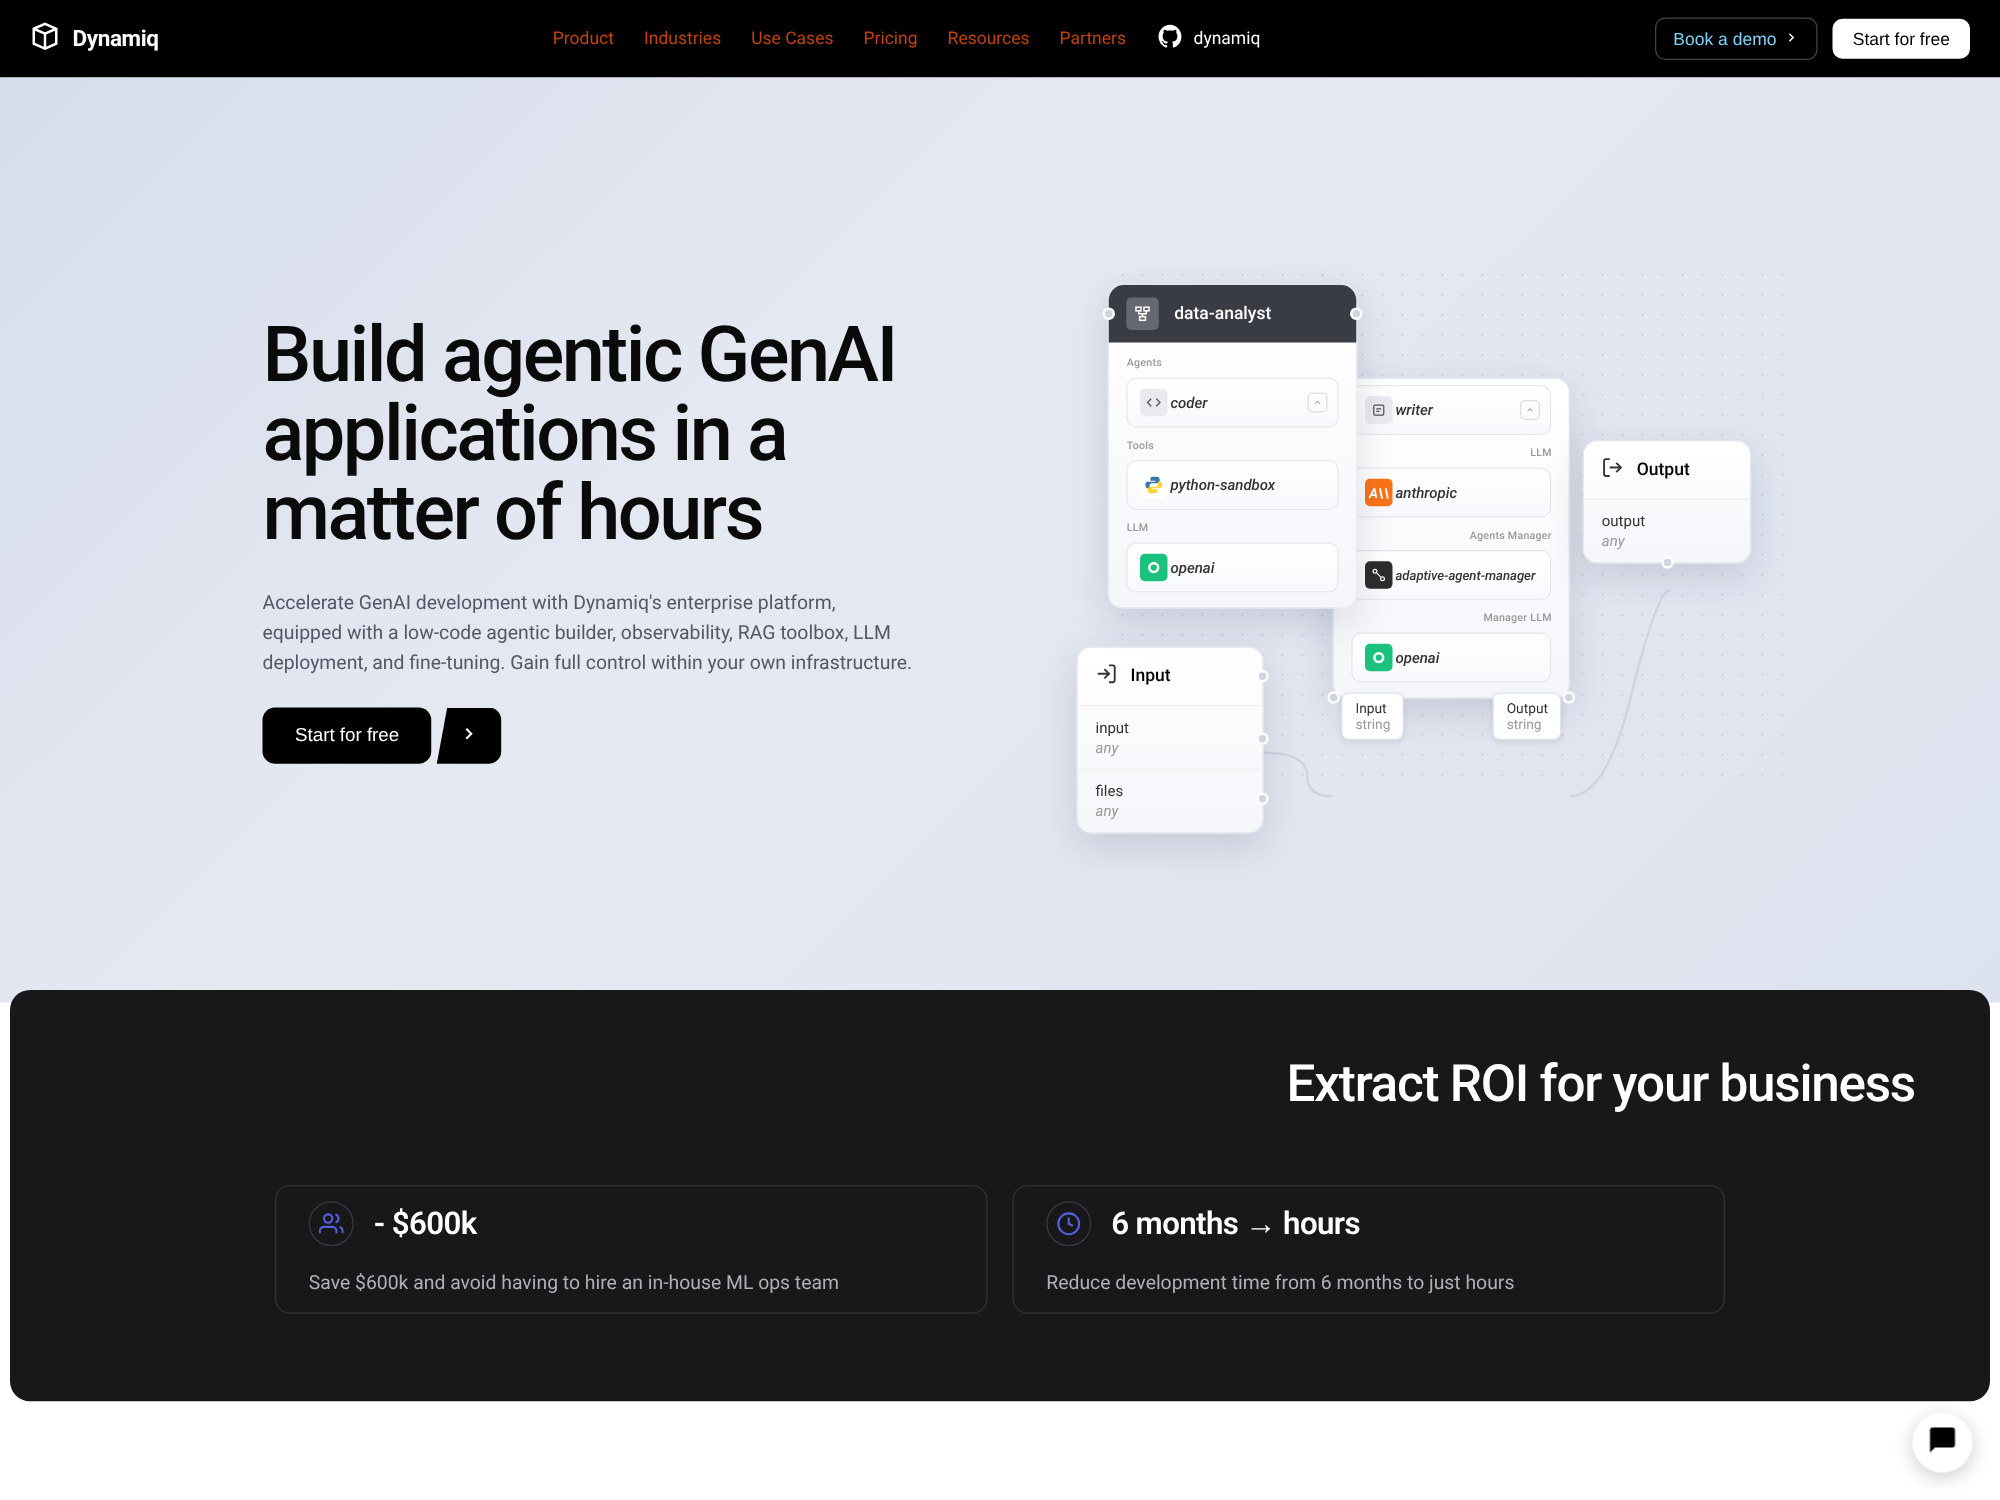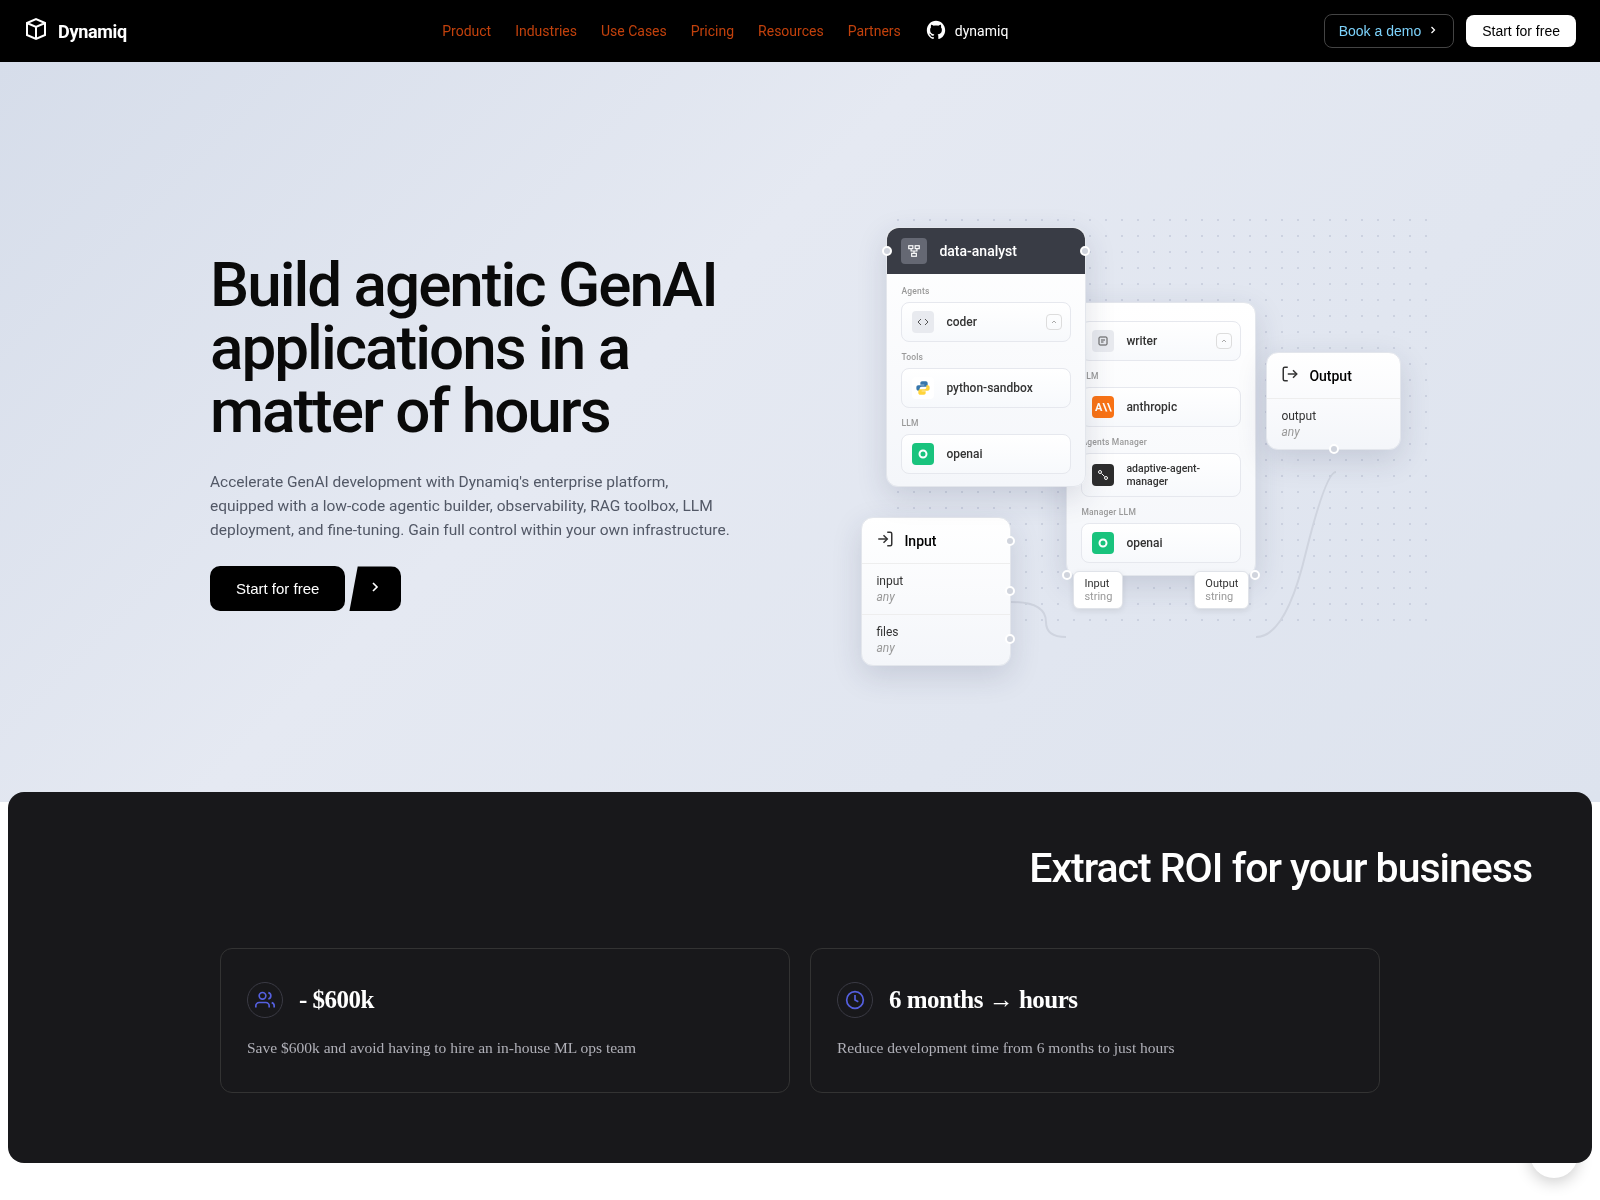--- a/index.html
+++ b/index.html
@@ -28,21 +28,21 @@
 
 
 .hero-visual { flex: 1; position: relative; height: 520px; }
 .dot-grid { position: absolute; right: -40px; top: 40px; width: 540px; height: 420px; background-image: radial-gradient(circle, #b6bdd0 1px, transparent 1px); background-size: 16px 16px; opacity: 0.5; }
 .panel { position: absolute; background: linear-gradient(180deg, #ffffff 0%, #f4f6fa 100%); border: 1px solid #e3e6ec; border-radius: 12px; box-shadow: 0 10px 30px rgba(40,50,80,0.15); }
 .panel-header { background: #393c45; color: #fff; padding: 10px 14px; border-radius: 12px 12px 0 0; display: flex; align-items: center; gap: 12px; font-size: 14px; font-weight: 500; }
 .panel-header .icon-box { width: 26px; height: 26px; background: #656873; border-radius: 4px; display: flex; align-items: center; justify-content: center; }
 .panel-dot { position: absolute; width: 10px; height: 10px; border-radius: 50%; background: #d0d4dd; border: 2px solid #fff; }
 .panel-body { padding: 12px 14px; }
 .section-label { font-size: 8.5px; color: #999; font-weight: 500; margin-bottom: 6px; letter-spacing: 0.2px; }
-.item-row { display: flex; align-items: center; gap: 12px; padding: 8px 10px; background: linear-gradient(180deg, #fff 0%, #f7f9fc 100%); border: 1px solid #e6e8ee; border-radius: 8px; margin-bottom: 10px; font-size: 12px; font-weight: 500; color: #333; position: relative; }
+.item-row { display: flex; align-items: center; gap: 2px; padding: 8px 10px; background: linear-gradient(180deg, #fff 0%, #f7f9fc 100%); border: 1px solid #e6e8ee; border-radius: 8px; margin-bottom: 10px; font-size: 12px; font-weight: 500; color: #333; position: relative; font-style: italic; }
 .item-icon { width: 22px; height: 22px; border-radius: 4px; display: flex; align-items: center; justify-content: center; flex-shrink: 0; }
 .item-icon.green { background: #19c37d; }
 .item-icon.orange { background: #f97316; }
 .item-icon.dark { background: #2d2d2d; color: #fff; }
 .item-icon.gray { background: #e8eaef; color: #444; }
 .chevron-up { position: absolute; right: 8px; top: 50%; transform: translateY(-50%); width: 16px; height: 16px; border: 1px solid #ddd; border-radius: 4px; display: flex; align-items: center; justify-content: center; }
 
 
 .panel-analyst { top: 55px; left: 70px; width: 200px; z-index: 3; }
 .panel-writer { top: 130px; left: 250px; width: 190px; z-index: 2; }
@@ -57,21 +57,21 @@
 .port-label .name { color: #333; }
 .port-label .type { color: #999; display: block; }
 
 
 svg.connections { position: absolute; top: 0; left: 0; width: 100%; height: 100%; z-index: 1; pointer-events: none; }
 
 
 .roi-section { background: #18181b; border-radius: 16px; margin: 0 8px; padding: 52px 60px 70px; position: relative; z-index: 5; margin-top: -10px; }
 .roi-title { color: #fff; text-align: right; font-size: 41px; font-weight: 500; letter-spacing: -1px; margin-bottom: 56px; }
 .roi-cards { display: flex; gap: 20px; max-width: 1160px; margin: 0 auto; }
-.roi-card { flex: 1; border: 1px solid #333; border-radius: 12px; padding: 33px 26px; font-family: Liberation Serif, serif; }
+.roi-card { flex: 1; border: 1px solid #333; border-radius: 12px; padding: 12px 26px; }
 .roi-card-head { display: flex; align-items: center; gap: 16px; margin-bottom: 18px; }
 .roi-icon { width: 36px; height: 36px; border-radius: 50%; border: 1px solid #3a3a44; display: flex; align-items: center; justify-content: center; }
 .roi-stat { color: #fff; font-size: 25px; font-weight: 600; letter-spacing: -0.5px; }
 .roi-desc { color: #b0b0b8; font-size: 15.5px; line-height: 1.5; }
 
 
 .chat-widget { position: fixed; bottom: 22px; right: 22px; width: 48px; height: 48px; background: #fff; border-radius: 50%; box-shadow: 0 4px 16px rgba(0,0,0,0.2); display: flex; align-items: center; justify-content: center; cursor: pointer; }
 </style>
 </head>
 <body>
@@ -181,21 +181,21 @@
                 <svg width="12" height="12" viewBox="0 0 24 24" fill="#fff">
                   <path d="M12 3c5 0 9 4 9 9s-4 9-9 9-9-4-9-9 4-9 9-9zm0 4a5 5 0 100 10 5 5 0 000-10z"></path>
                 </svg>
               </span>
             <span>openai</span>
           </div>
         </div>
       </div>
 
       <div class="panel panel-writer">
-        <div class="panel-body" style="padding-top:18px;">
+        <div class="panel-body" style="padding-top:5px;text-align:right;">
           <div class="item-row">
             <span class="item-icon gray">
                 <svg width="12" height="12" viewBox="0 0 24 24" fill="none" stroke="#555" stroke-width="2">
                   <rect x="4" y="4" width="16" height="16" rx="2"></rect>
                   <line x1="8" y1="10" x2="16" y2="10"></line>
                   <line x1="8" y1="14" x2="13" y2="14"></line>
                 </svg>
               </span>
             <span>writer</span>
             <span class="chevron-up">

